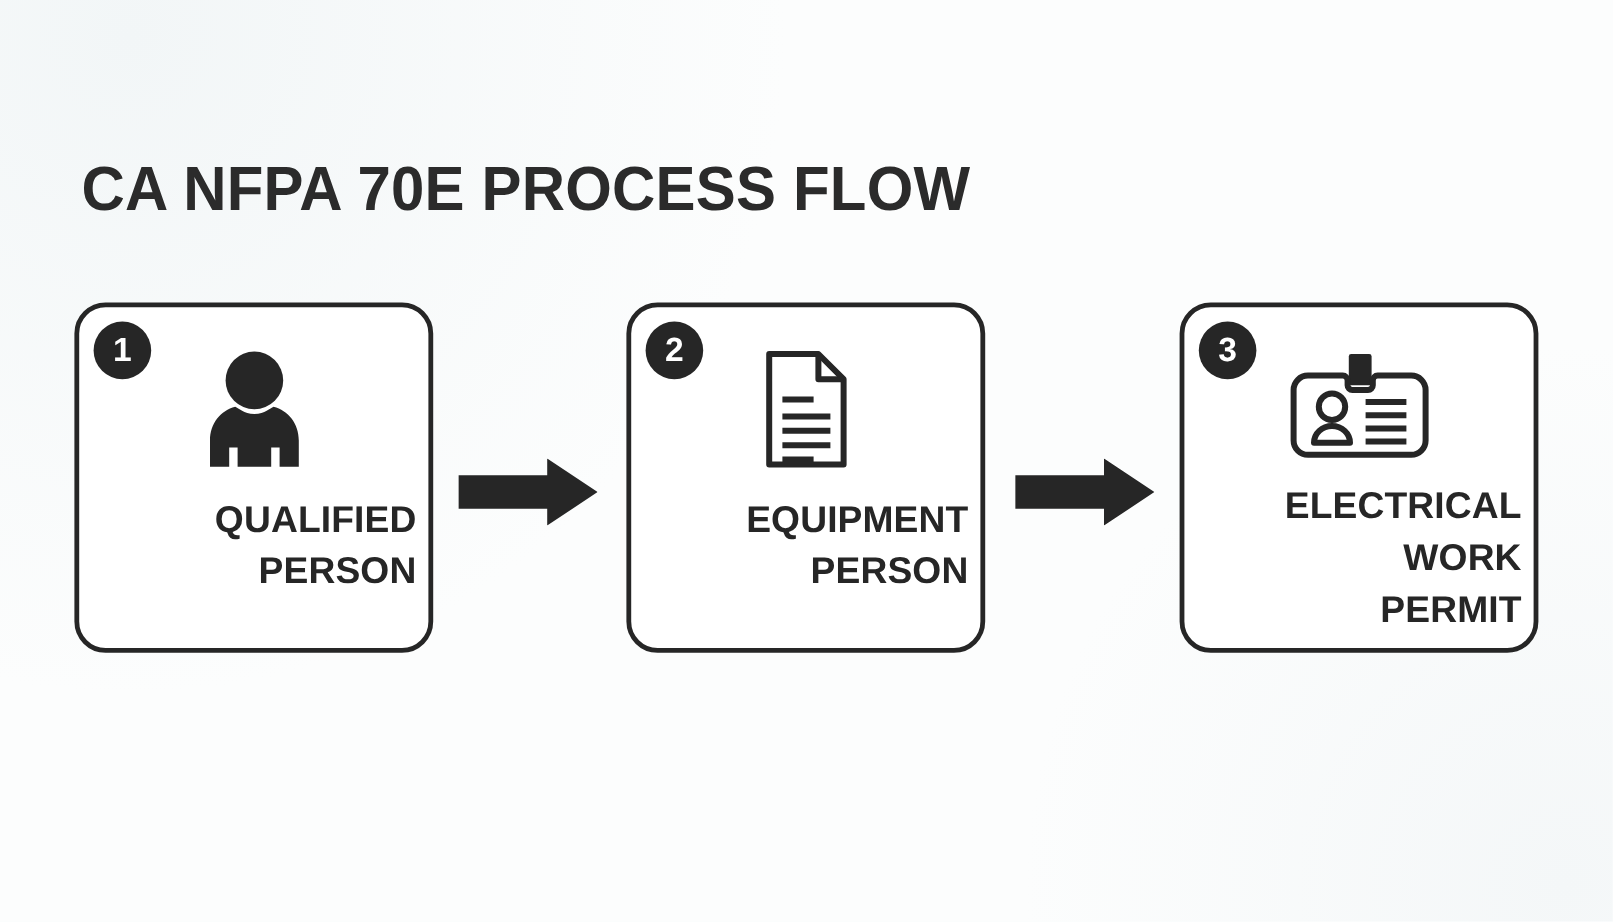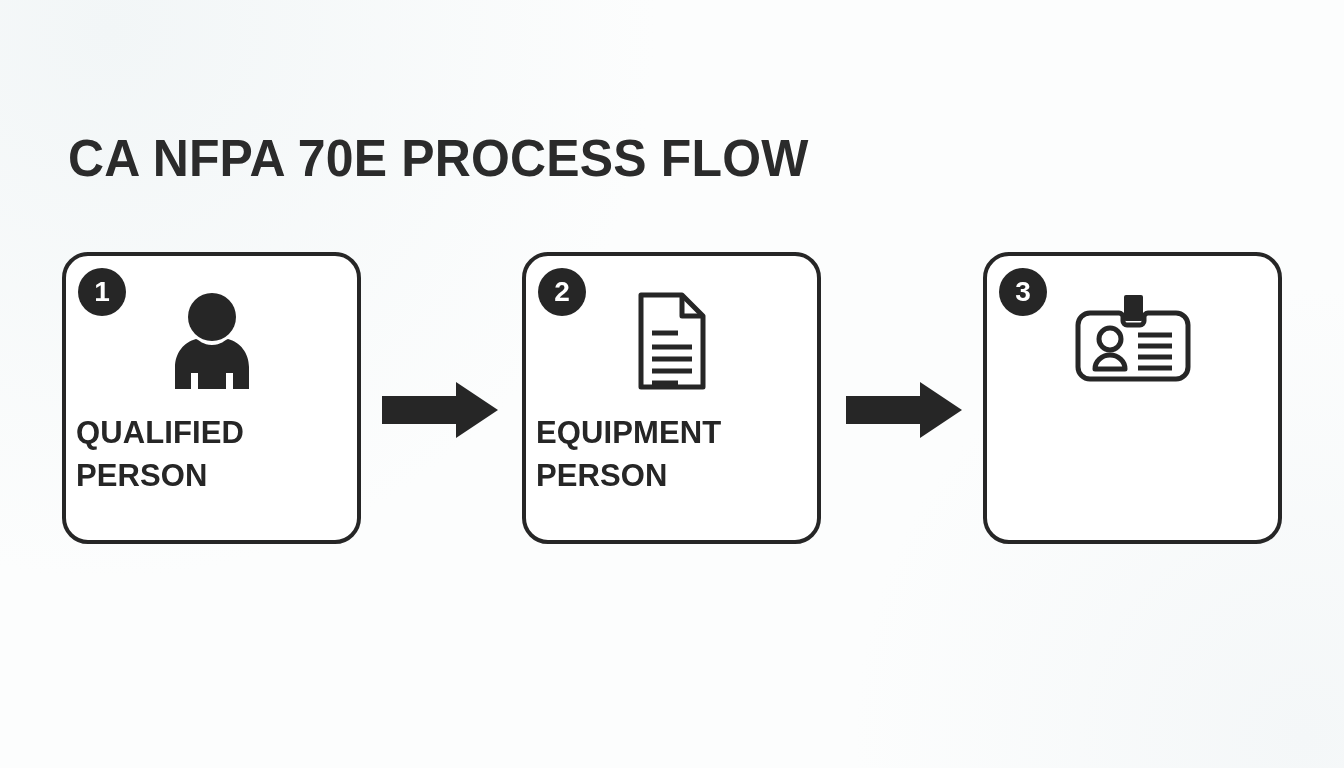--- a/index.html
+++ b/index.html
@@ -80,21 +80,21 @@
     display: flex;
     align-items: center;
     justify-content: center;
   }
 
   .card-label {
     position: absolute;
     left: 10px;
     right: 10px;
     top: 155px;
-    text-align: left;
+    text-align: right;
     font-size: 31px;
     line-height: 43px;
     font-weight: 700;
     color: #262626;
     letter-spacing: 0.1px;
     white-space: pre-line;
   }
   #label-3 { top: 144px; }
 
   
@@ -207,15 +207,18 @@
 
         <g stroke="#262626" stroke-width="5" stroke-linecap="butt">
           <line x1="66" y1="44" x2="100" y2="44"></line>
           <line x1="66" y1="55" x2="100" y2="55"></line>
           <line x1="66" y1="66" x2="100" y2="66"></line>
           <line x1="66" y1="77" x2="100" y2="77"></line>
         </g>
       </svg>
     </div>
 
+    <div class="card-label" id="label-3">ELECTRICAL
+WORK
+PERMIT</div>
   </div>
 
 </div>
 
 </body></html>

